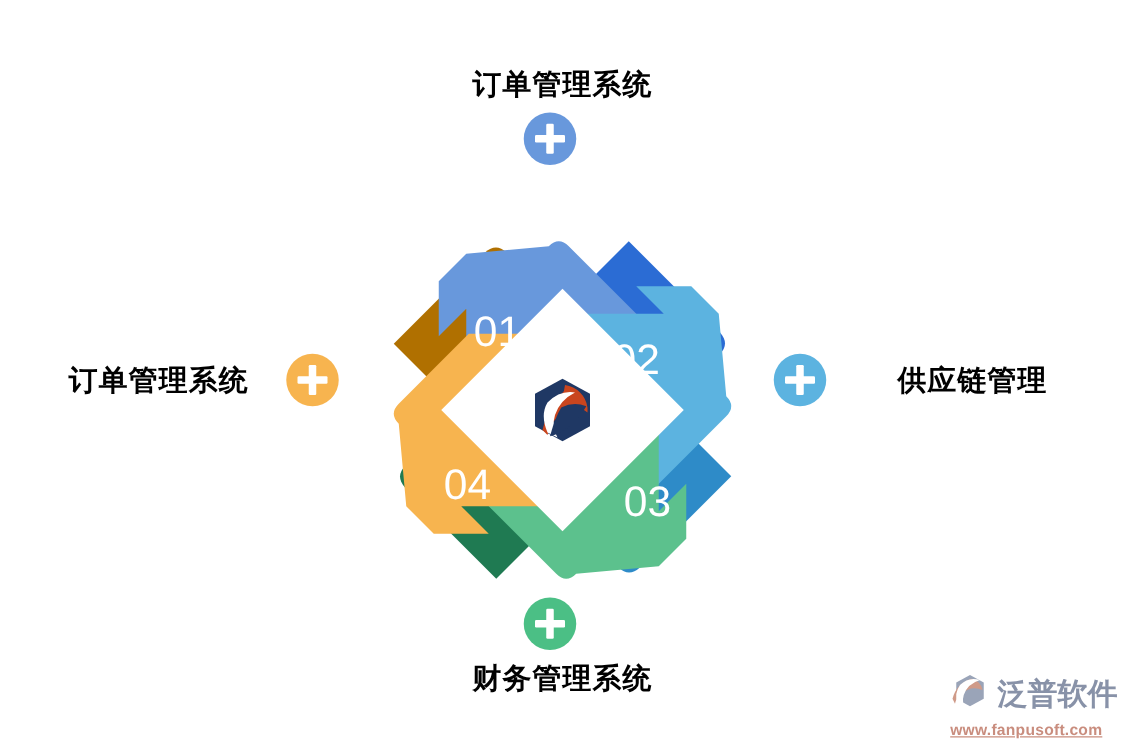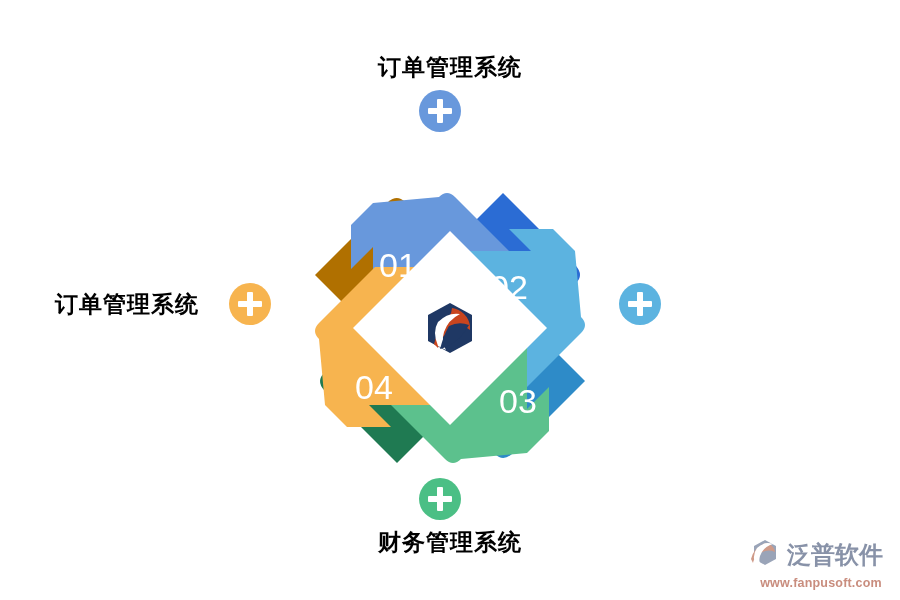--- a/index.html
+++ b/index.html
@@ -81,46 +81,49 @@
     position: absolute;
     left: 748px;
     top: 537px;
     width: 146px;
     height: 56px;
   }
   .wm-row {
     display: flex;
     align-items: center;
     gap: 5px;
+    justify-content: flex-end;
   }
   .wm-mark { flex: 0 0 auto; }
   .wm-name {
     font-size: 24px;
     font-weight: bold;
     color: #8892a8;
     letter-spacing: 0px;
     line-height: 1;
   }
   .wm-url {
     margin-top: 4px;
     text-align: center;
     font-size: 12.5px;
     font-weight: bold;
     color: #c98d7e;
     letter-spacing: .2px;
     line-height: 1;
+    text-decoration: underline;
   }
 </style>
 </head>
 <body>
 
 <div id="stage">
 
   <div class="label label-top">订单管理系统</div>
 
+  <div class="label label-right">供应链管理</div>
 
   <div class="label label-bottom">财务管理系统</div>
 
   <div class="label label-left">订单管理系统</div>
 
   <div class="plus plus-top" style="background:#6898DC"></div>
   <div class="plus plus-right" style="background:#5CB3E0"></div>
   <div class="plus plus-bottom" style="background:#4BBF85"></div>
   <div class="plus plus-left" style="background:#F7B44F"></div>
 

